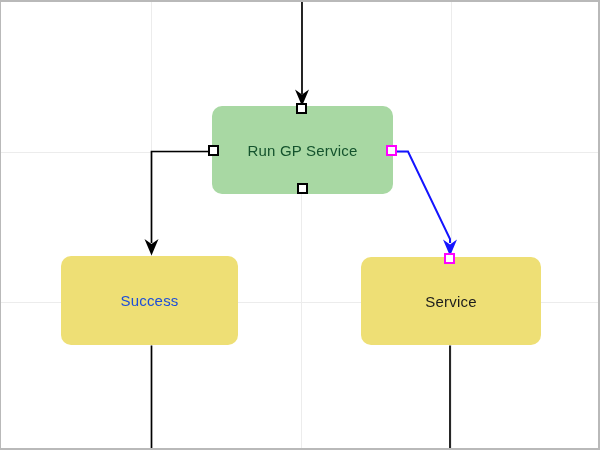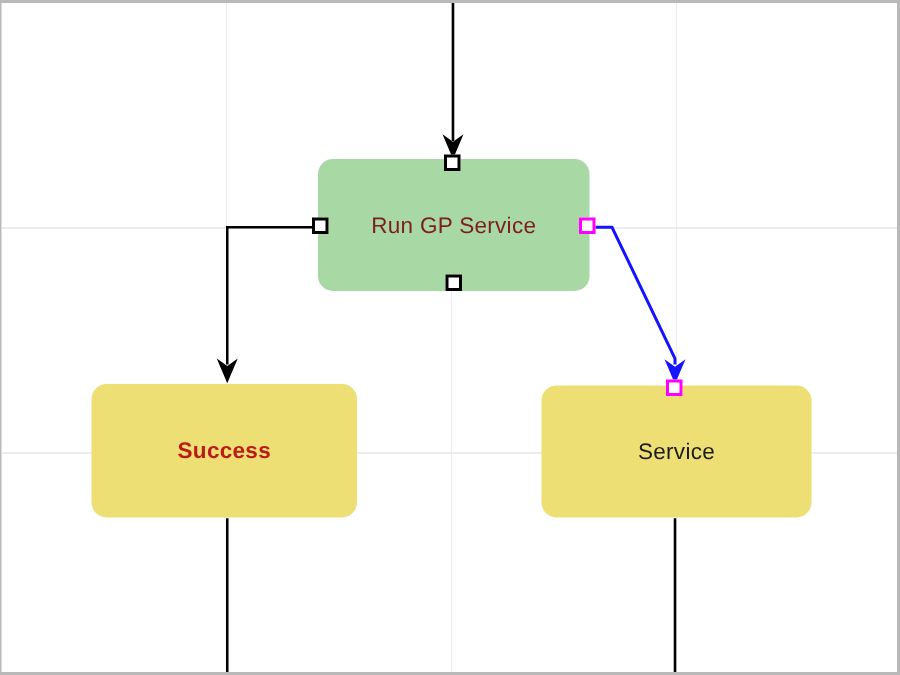--- a/index.html
+++ b/index.html
@@ -69,25 +69,25 @@
 
     <path d="M391 149.5 H407 L449 237 V241" stroke-width="2" style="stroke: rgb(20, 20, 255);"></path>
     <path class="head" d="M449 254 L442 237.5 L449 242.5 L456 237.5 Z" style="fill: rgb(20, 20, 255);"></path>
 
     <path d="M150.5 343.5 V450" stroke-width="1.7" style="stroke: rgb(0, 0, 0);"></path>
 
     <path d="M449 343.5 V450" stroke-width="1.7" style="stroke: rgb(0, 0, 0);"></path>
   </svg>
 
   <div class="node node-run" style="background-color: rgb(168, 216, 163);">
-    <span style="color: #7f1d1d;">Run GP Service</span>
+    <span style="color: #14532d;">Run GP Service</span>
   </div>
 
   <div class="node node-success" style="background-color: rgb(238, 223, 117);">
-    <span style="color: #b91c1c; font-weight: bold;">Success</span>
+    <span style="color: #1d4ed8;">Success</span>
   </div>
 
   <div class="node node-failure" style="background-color: rgb(238, 223, 117);">
     <span style="color: rgb(28, 28, 28);">Service</span>
   </div>
 
   <div class="port port-run-top" style="background-color: rgb(255, 255, 255); border-color: rgb(0, 0, 0);"></div>
   <div class="port port-run-bottom" style="background-color: rgb(255, 255, 255); border-color: rgb(0, 0, 0);"></div>
   <div class="port port-run-left" style="background-color: rgb(255, 255, 255); border-color: rgb(0, 0, 0);"></div>
   <div class="port port-run-right" style="background-color: rgb(255, 255, 255); border-color: rgb(255, 0, 255);"></div>

